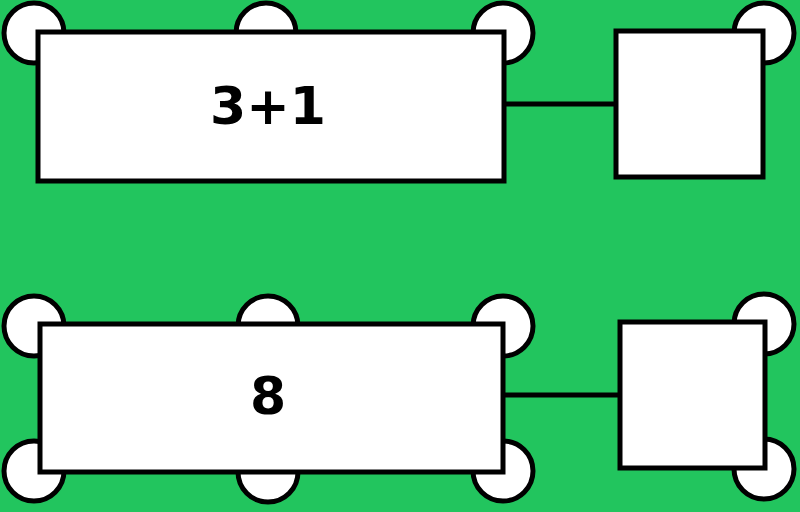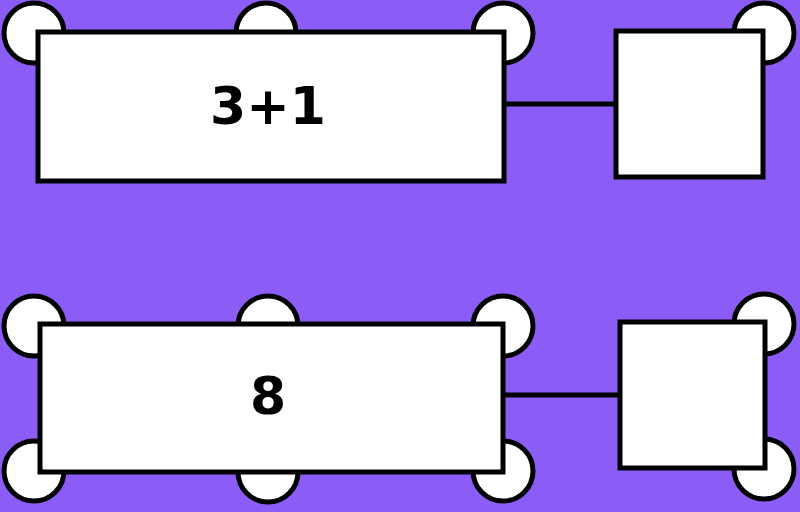--- a/index.html
+++ b/index.html
@@ -11,21 +11,21 @@
   body {
     width: 800px;
     height: 512px;
     overflow: hidden;
     font-family: "Liberation Sans", sans-serif;
   }
   #diagram-root {
     position: relative;
     width: 800px;
     height: 512px;
-    background: #8b5cf6;
+    background: #22c55e;
   }
   #diagram-svg {
     display: block;
     width: 800px;
     height: 512px;
   }
   .shape-fill-white {
     fill: #ffffff;
     stroke: #000000;
     stroke-width: 5;

